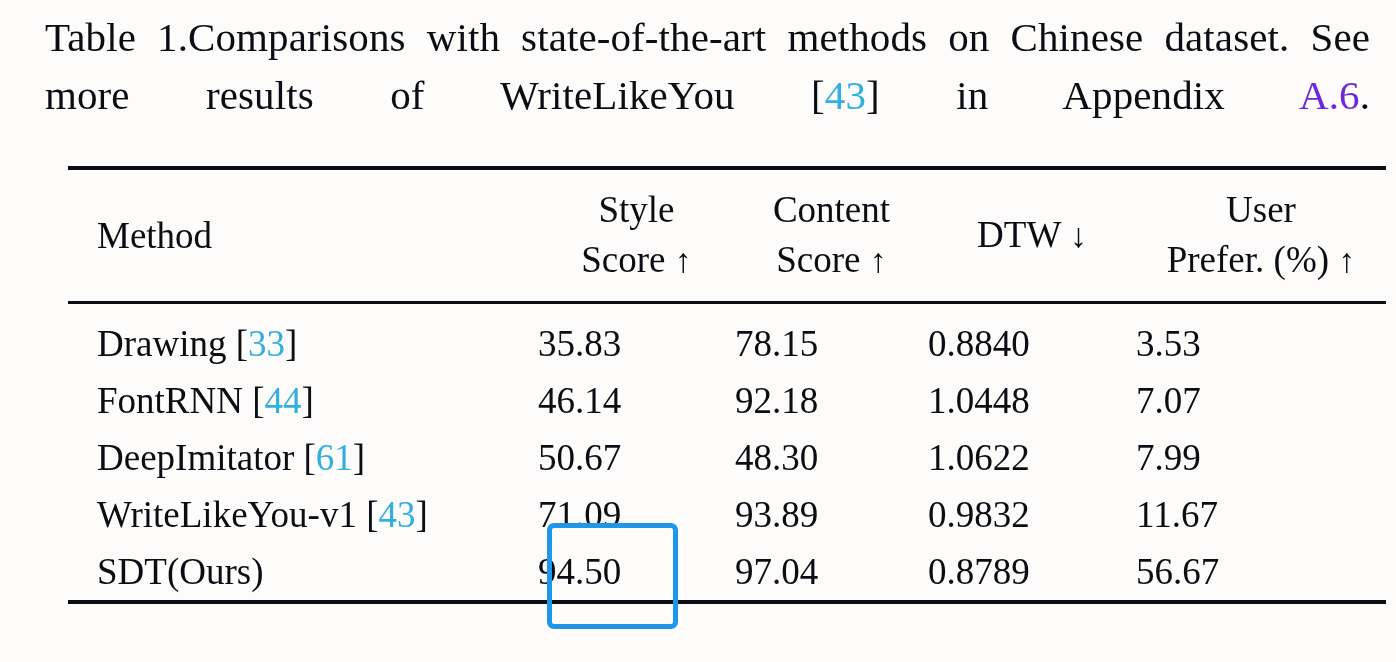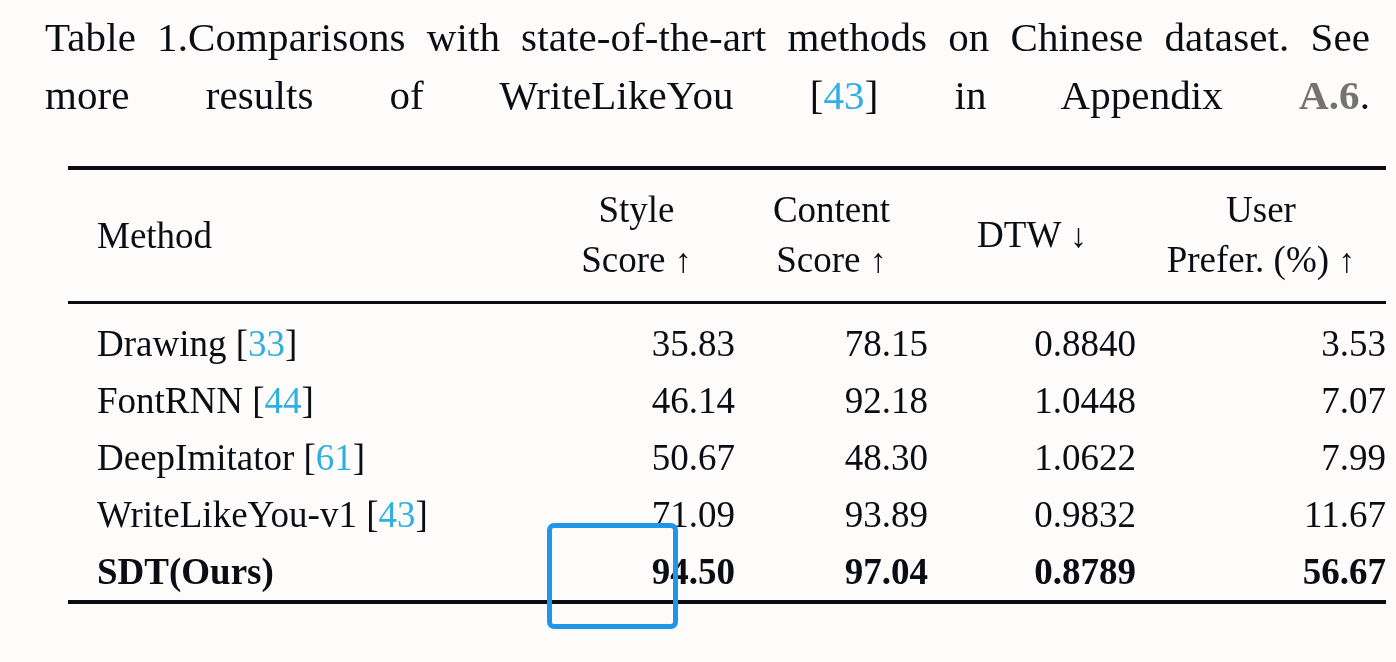--- a/index.html
+++ b/index.html
@@ -25,21 +25,21 @@
     font-size: 41px;
     line-height: 58px;
     text-align: justify;
     text-align-last: justify;
     letter-spacing: 0.1px;
     color: #0b0d14;
   }
   .caption .lead { }
   .cite { color: #31b0e0; }
   .cite .brk { color: #0b0d14; }
-  .appref { color: #737373; font-weight: bold; }
+  .appref { color: #6d28d9; }
 
   
   .table-wrap {
     position: absolute;
     left: 68px;
     top: 166px;
     width: 1318px;
   }
   .rule {
     width: 100%;
@@ -75,30 +75,30 @@
     line-height: 50px;
   }
   thead th.left {
     text-align: left;
     padding-left: 29px;
   }
   .arrow { font-size: 34px; }
 
   tbody td {
     height: 57px;
-    text-align: right;
+    text-align: left;
     vertical-align: middle;
     white-space: nowrap;
   }
   tbody td.method {
     text-align: left;
     padding-left: 29px;
   }
   tbody tr.first td { padding-top: 11px; }
-  tbody tr.ours td { font-weight: bold; }
+  tbody tr.ours td { font-weight: normal; }
 
   
   .hl-box {
     position: absolute;
     left: 479px;
     top: 357px;
     width: 131px;
     height: 106px;
     border: 5px solid #1f97e8;
     border-radius: 7px;

